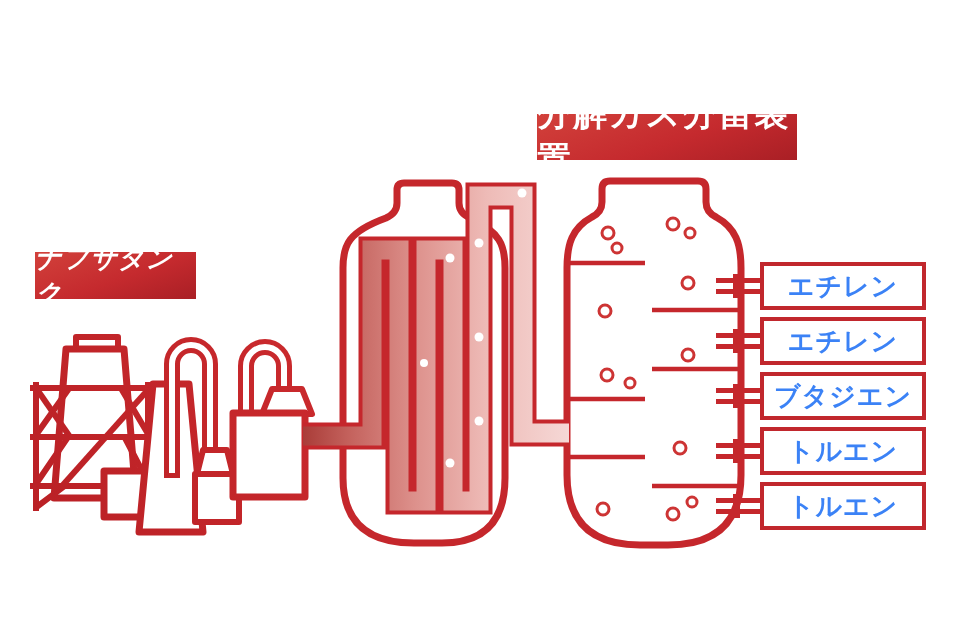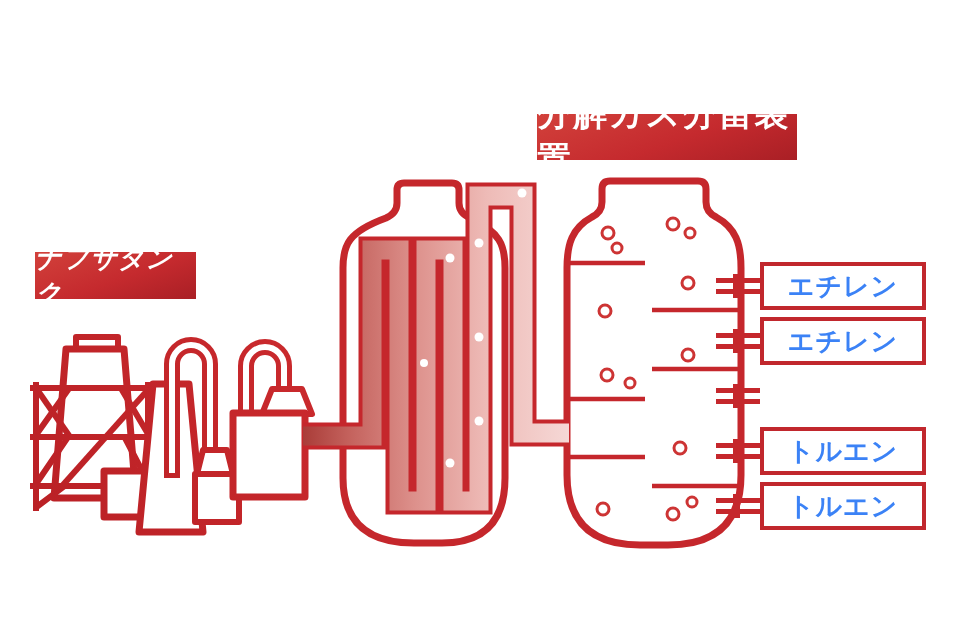--- a/index.html
+++ b/index.html
@@ -178,20 +178,23 @@
   <div class="tag tag-fraction">
     <span>分解ガス分留装置</span>
   </div>
 
   <div class="product-box pb-0">
     <span>エチレン</span>
   </div>
   <div class="product-box pb-1">
     <span>エチレン</span>
   </div>
+  <div class="product-box pb-2">
+    <span>ブタジエン</span>
+  </div>
   <div class="product-box pb-3">
     <span>トルエン</span>
   </div>
   <div class="product-box pb-4">
     <span>トルエン</span>
   </div>
 
 </div>
 
 </body></html>

